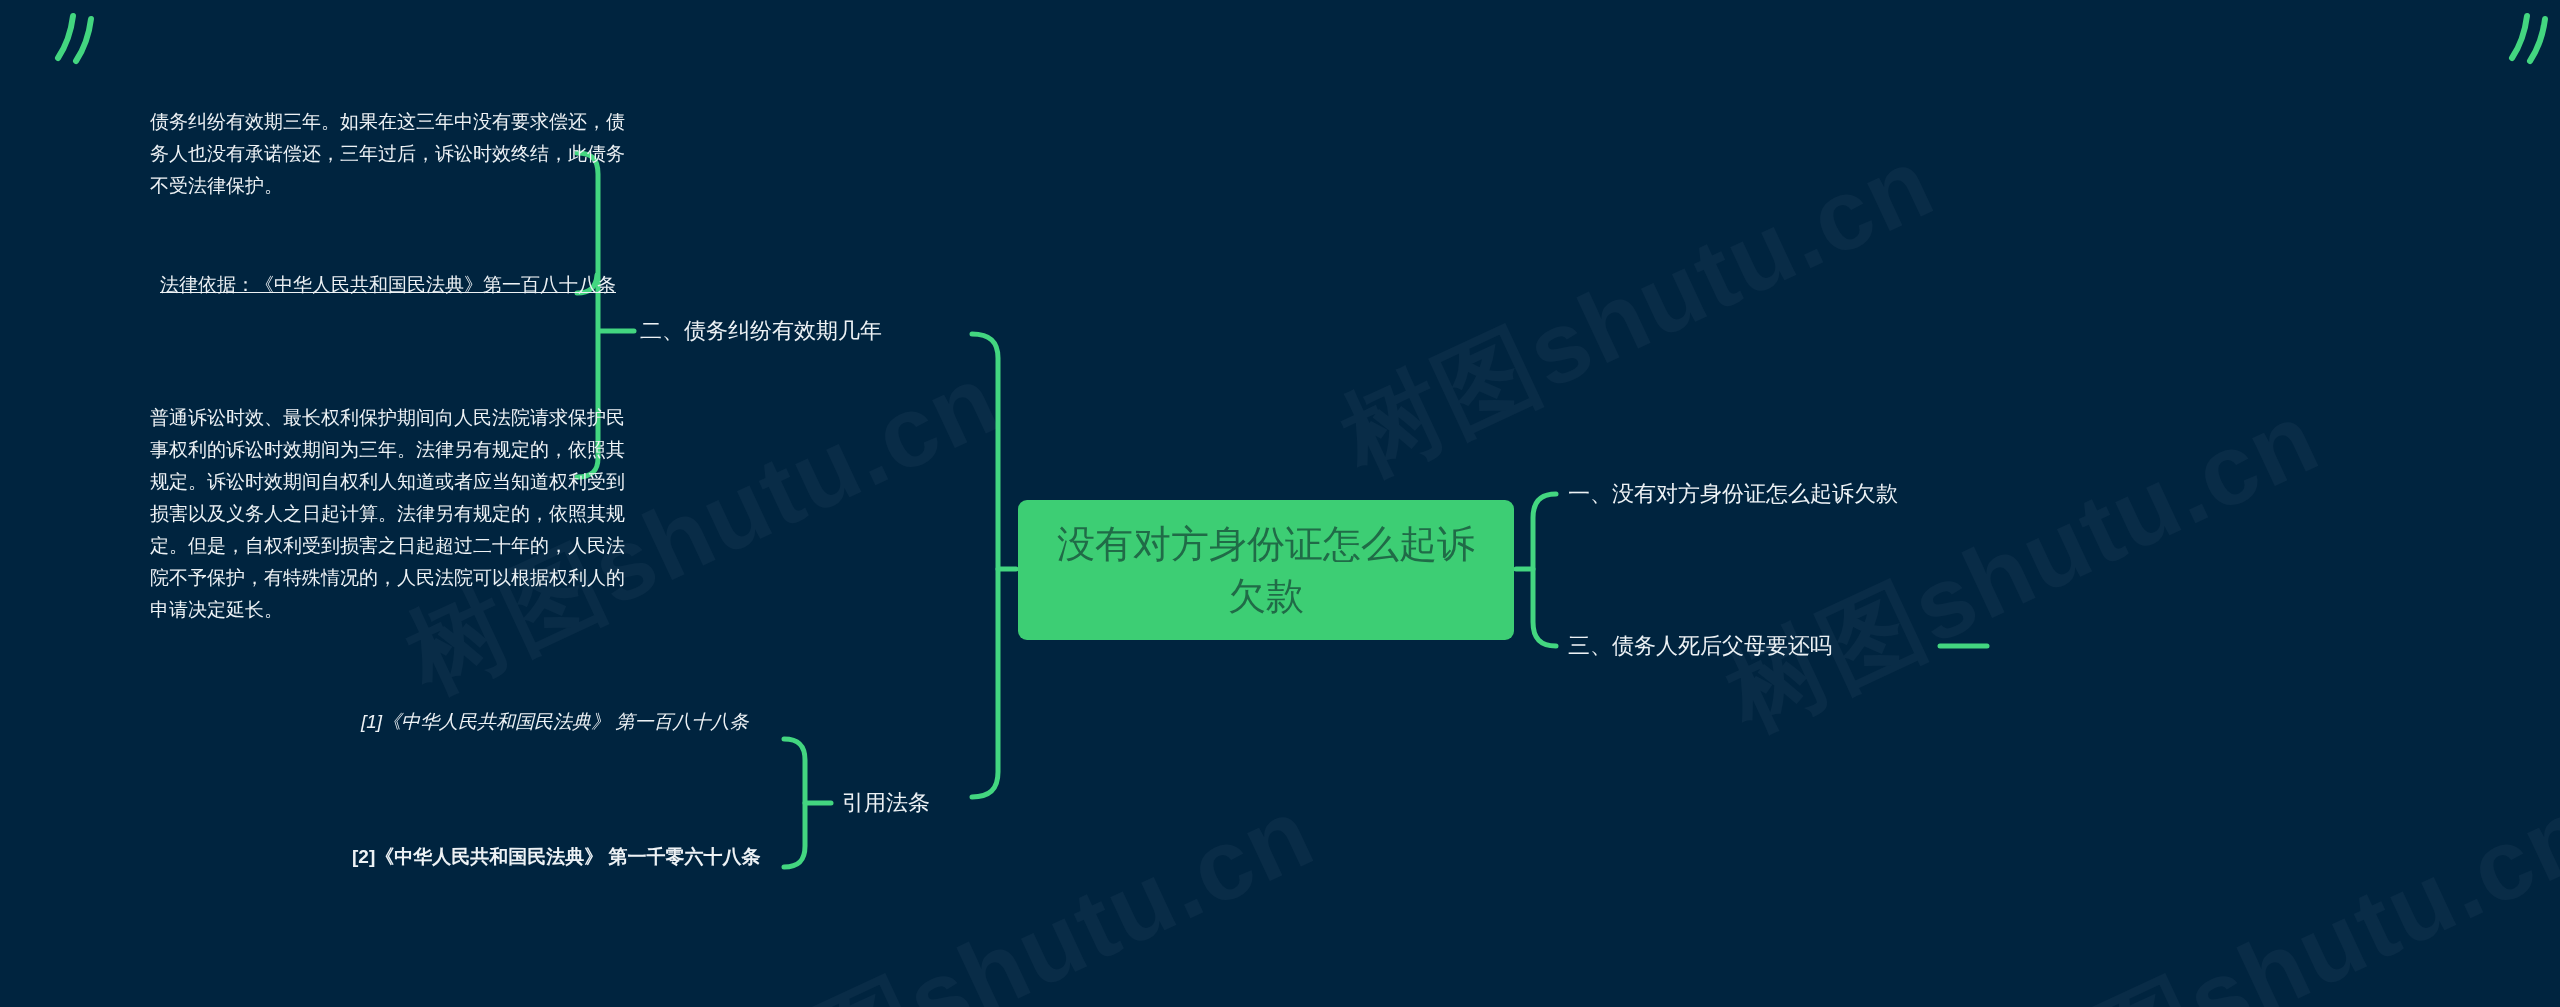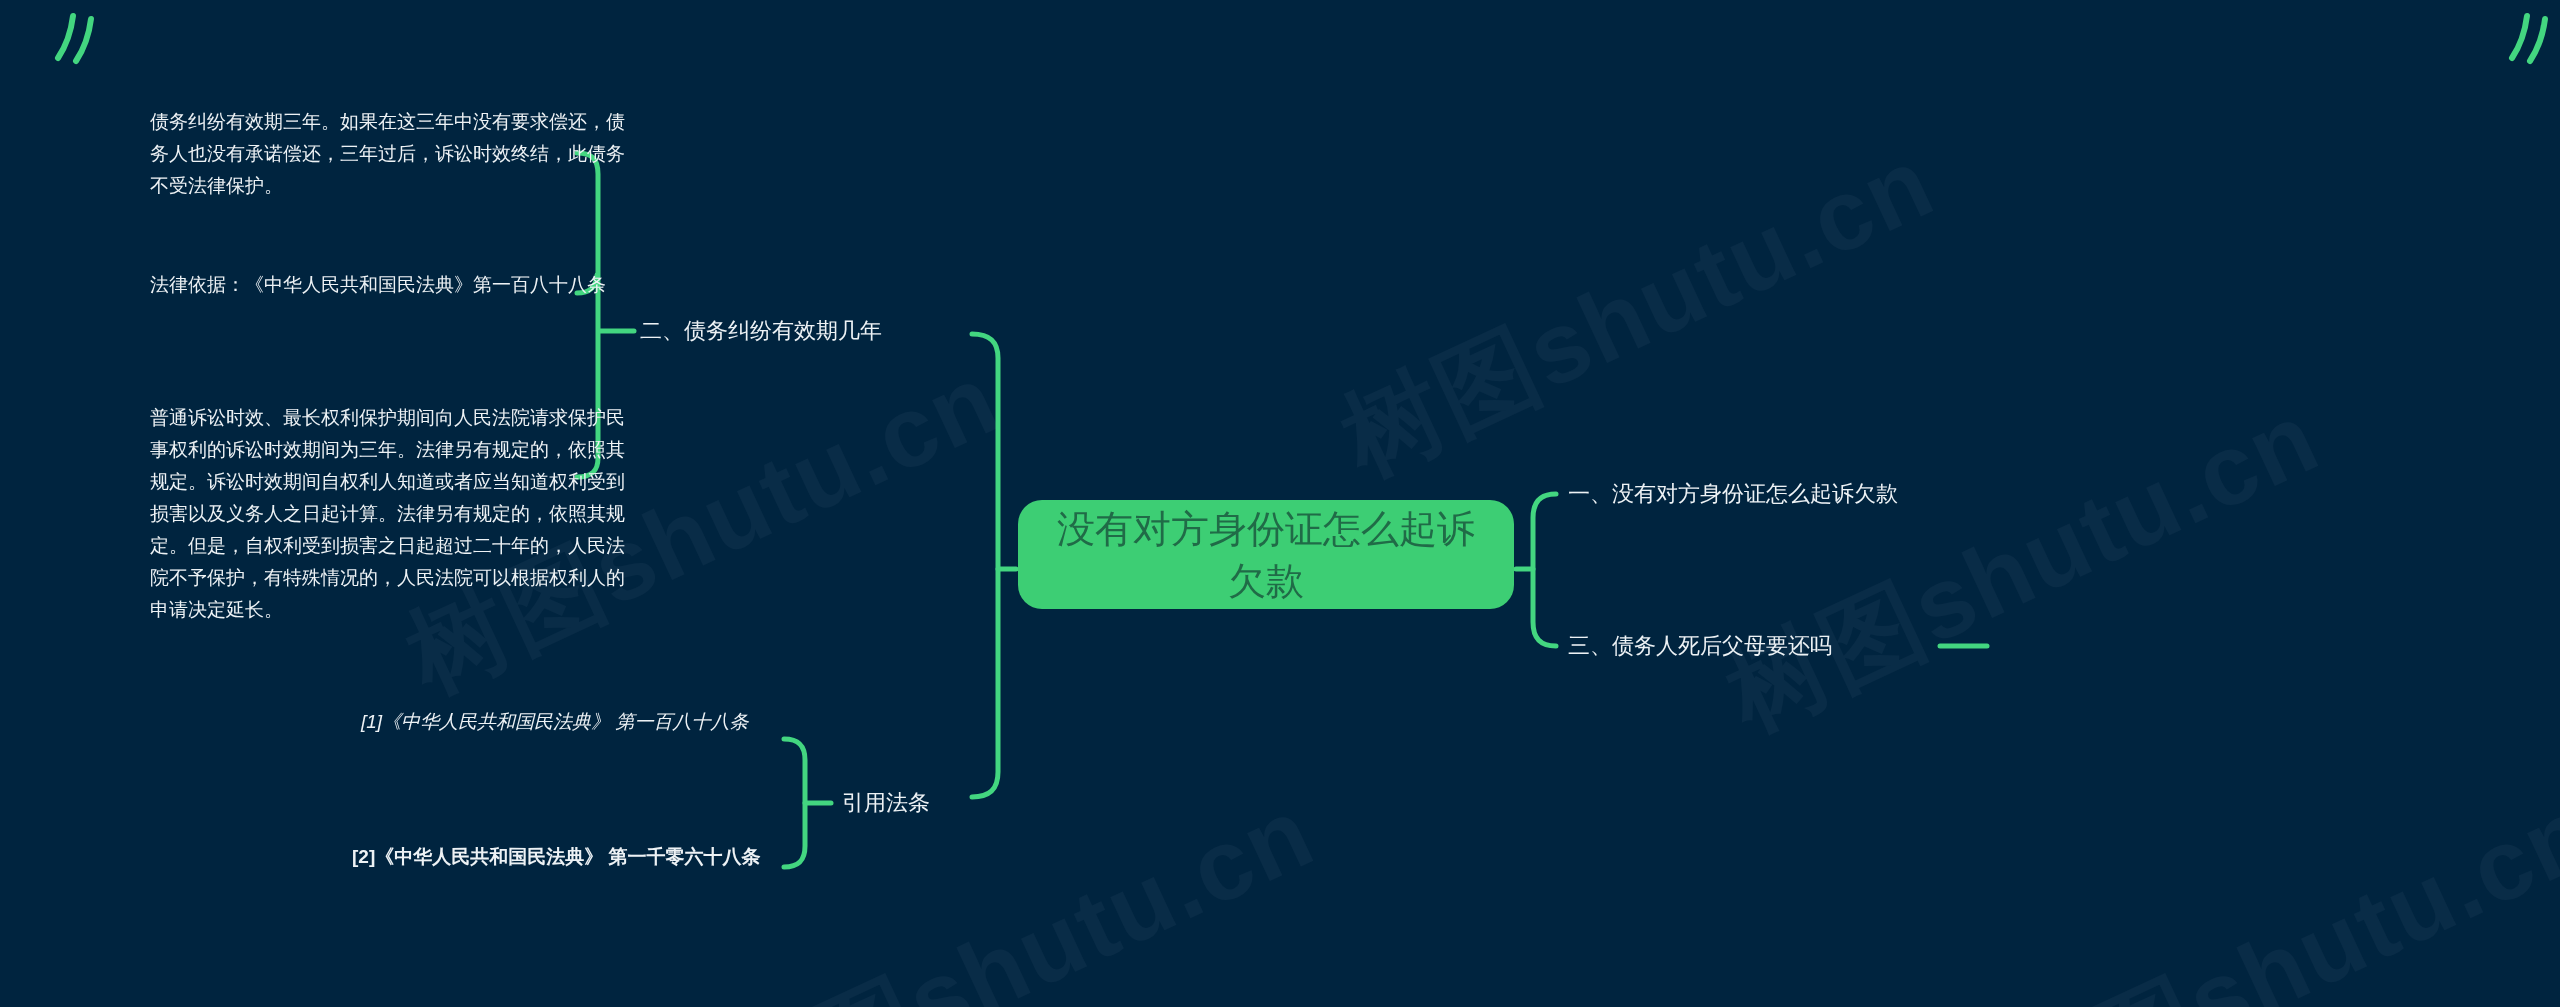--- a/index.html
+++ b/index.html
@@ -54,21 +54,21 @@
   
   .note {
     position: absolute;
     font-size: 19px;
     line-height: 32px;
     letter-spacing: 0;
     color: var(--text-color, #EDF2F5);
     margin-left: 44px;
   }
   .p1 { left: 106px; top: 106px; width: 478px; }
-  .p2 { left: 106px; top: 269px; width: 478px; }
+  .p2 { left: 116px; top: 269px; width: 478px; text-decoration: underline; }
   .p3 { left: 106px; top: 402px; width: 478px; font-family: Liberation Serif, serif; }
   .c1 { left: 317px; top: 706px; width: 470px; font-style: italic; }
   .c2 { left: 308px; top: 841px; width: 470px; font-weight: bold; }
   .note-right { left: 1994px; top: 586px; width: 480px; }
 
   .topic-label {
     position: absolute;
     font-size: 22px;
     line-height: 1;
     white-space: nowrap;
@@ -77,25 +77,25 @@
   }
   .label-two  { left: 640px;  top: 331px; }
   .label-cite { left: 842px;  top: 803px; }
   .label-one  { left: 1568px; top: 494px; }
   .label-three{ left: 1568px; top: 646px; }
 
   
   .central-node {
     position: absolute;
     left: 1018px; top: 500px;
-    width: 496px; height: 109px;
+    width: 496px; height: 140px;
     box-sizing: border-box;
     padding: 0 28px;
     background: var(--node-green, #3DCE74);
-    border-radius: 24px;
+    border-radius: 9px;
     display: flex;
     align-items: center;
     justify-content: center;
     text-align: center;
     font-size: 38px;
     line-height: 52px;
     color: var(--node-text, #206B47);
     cursor: pointer;
   }
 </style>

